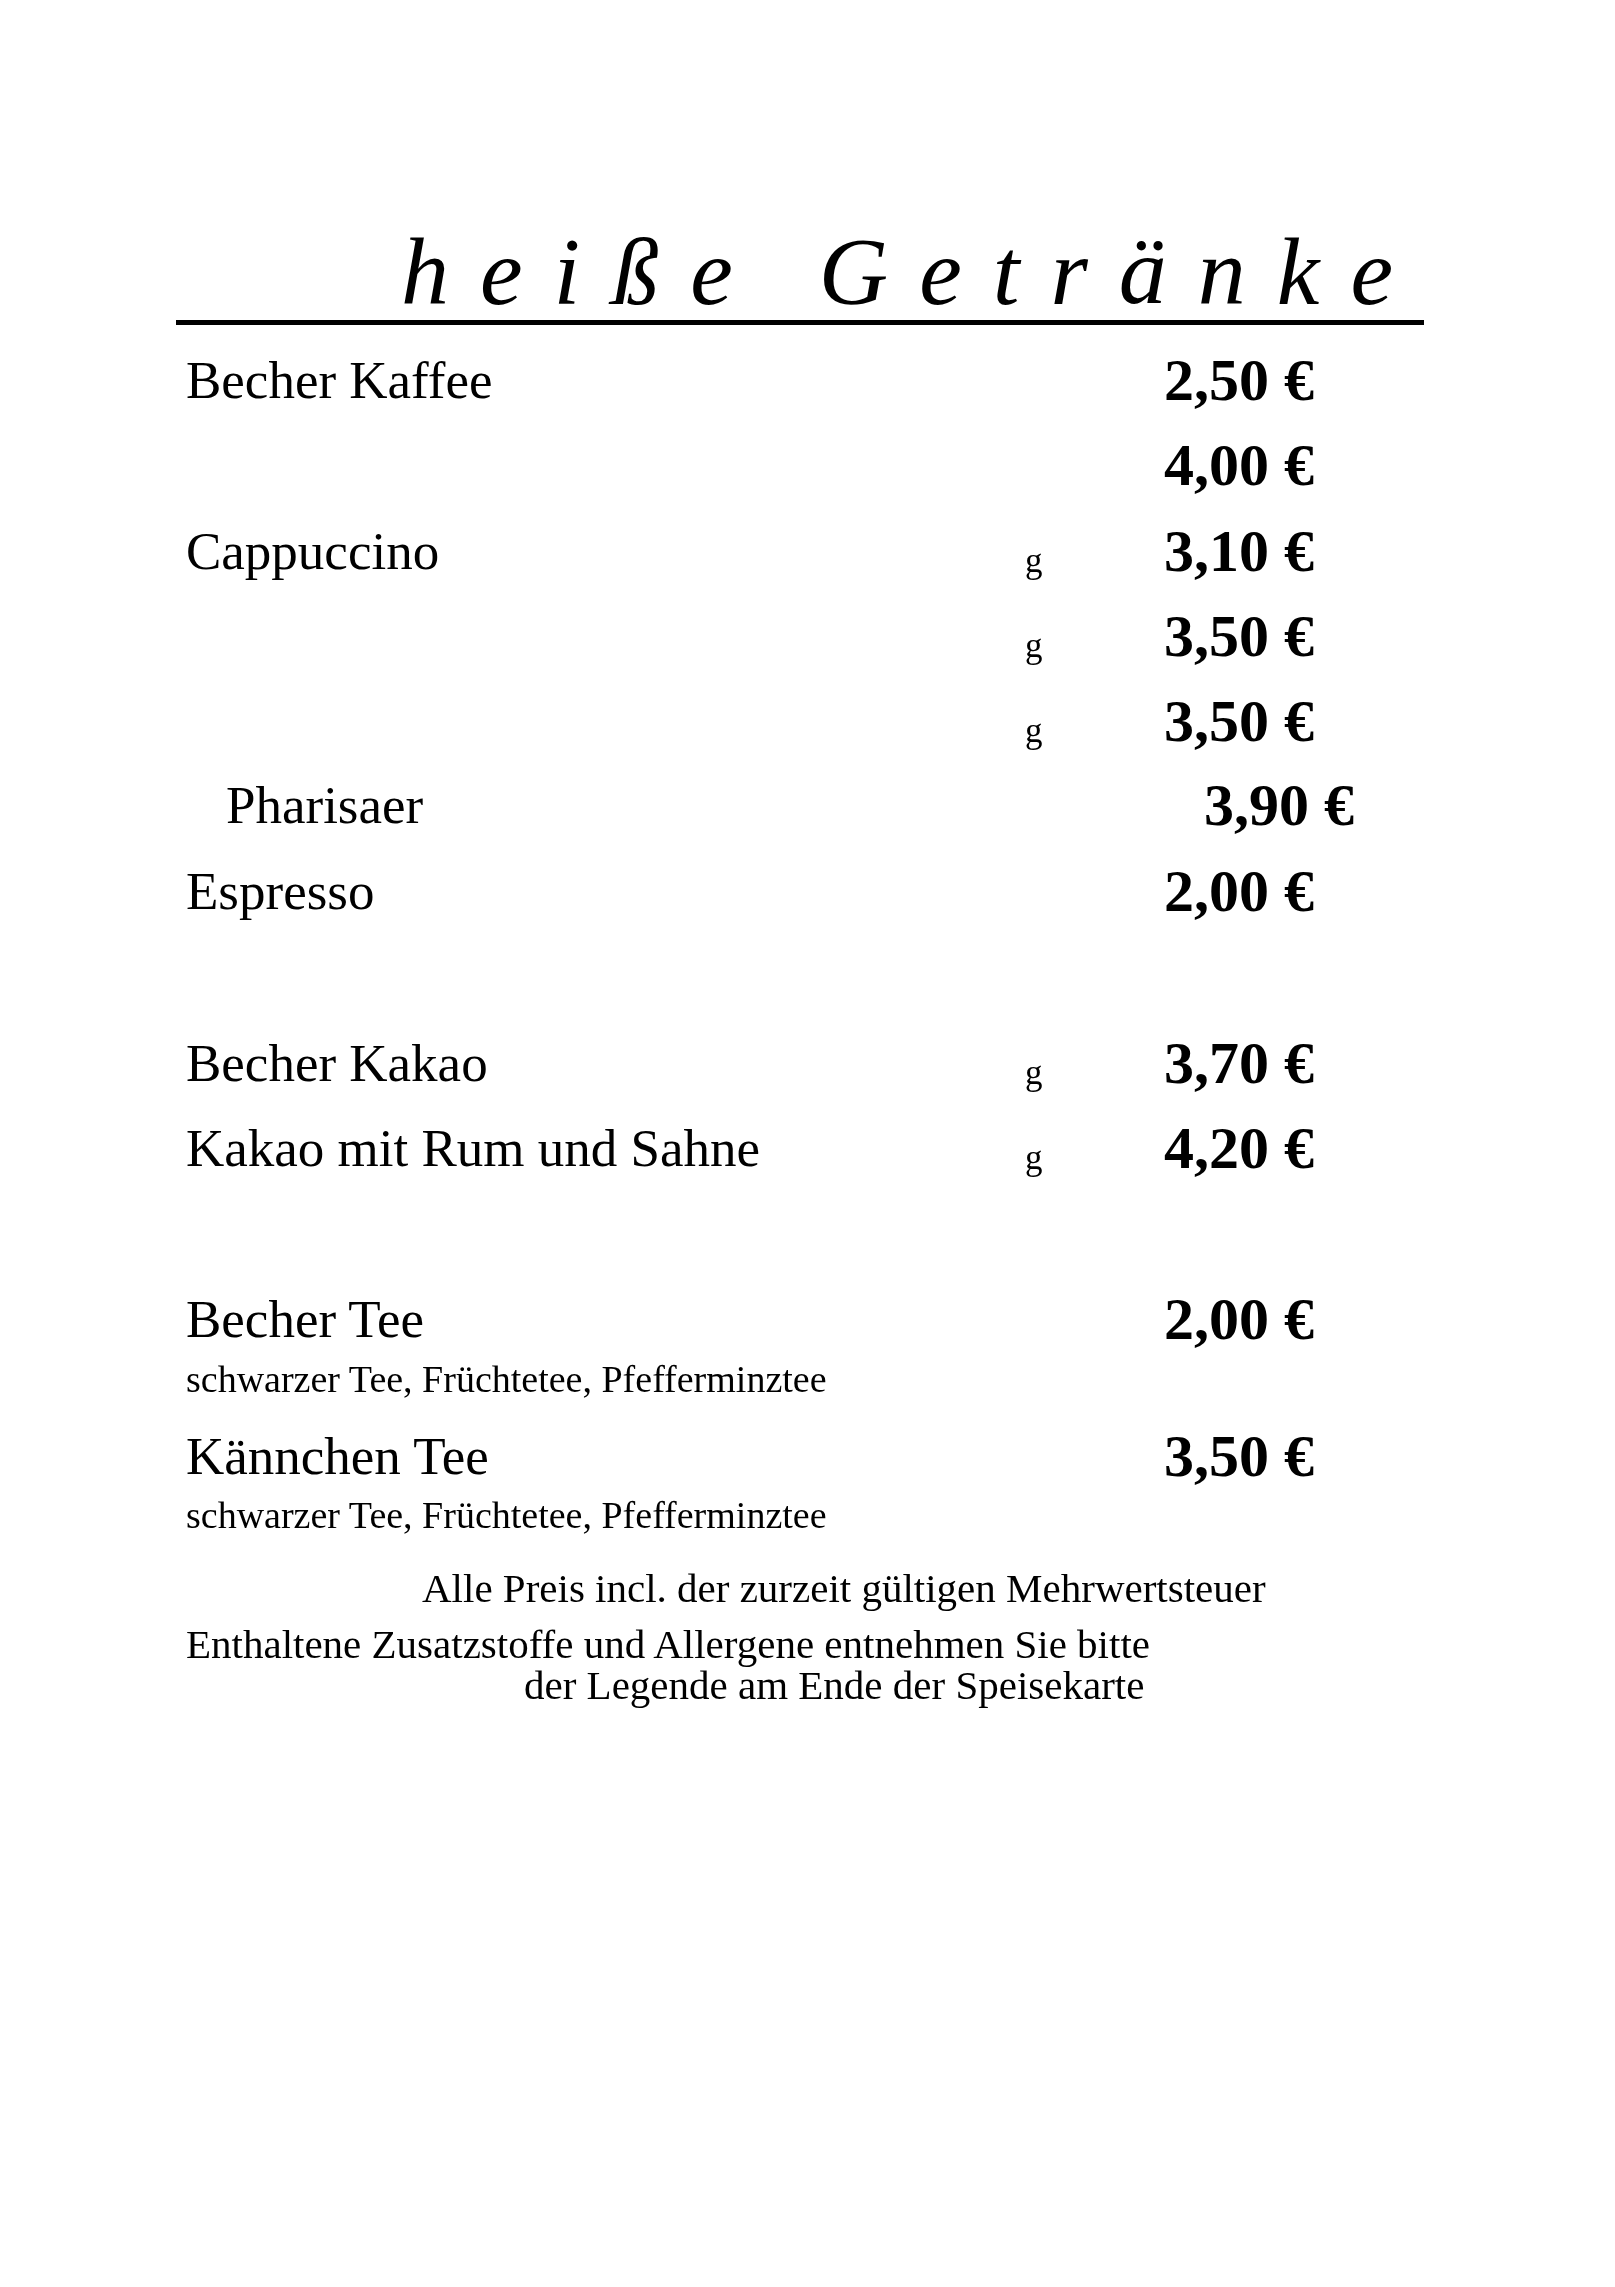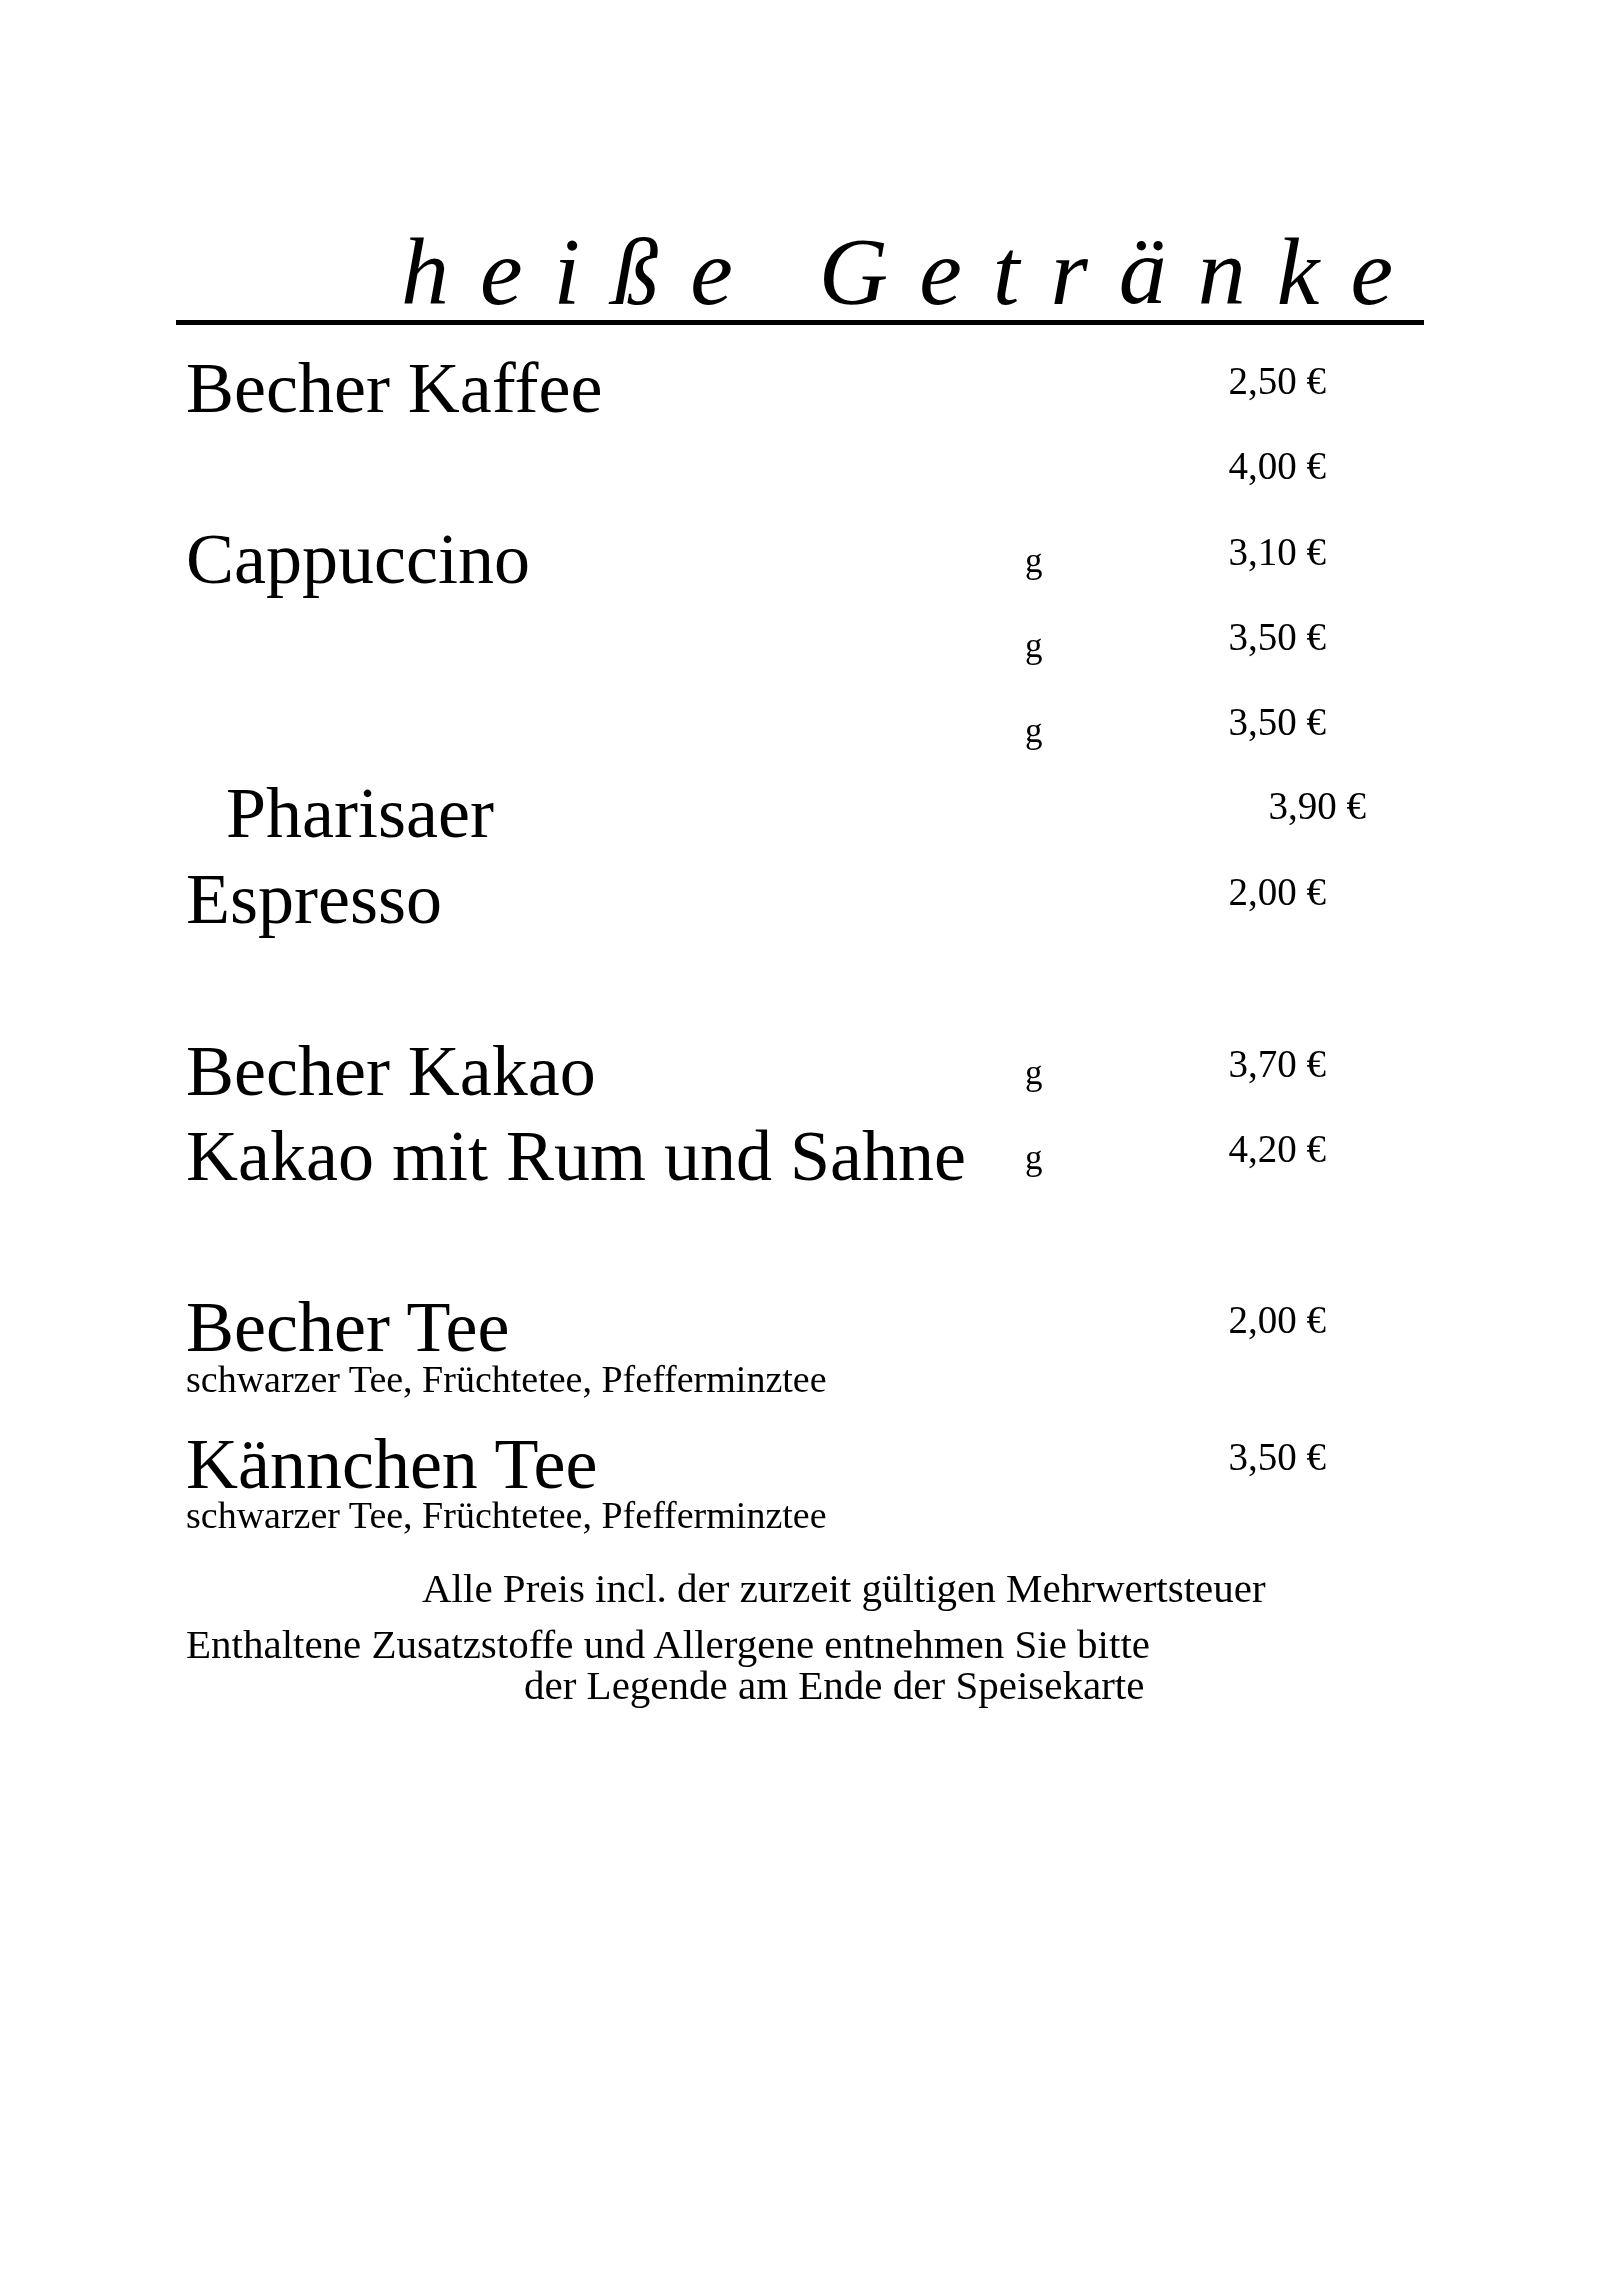--- a/index.html
+++ b/index.html
@@ -1,22 +1,22 @@
 <!DOCTYPE html>
 <html style="font-size:14.8px"><head>
 <meta charset="utf-8">
 <style>
   html, body { margin:0; padding:0; background:#ffffff; }
   body { width:1615px; height:2288px; position:relative; overflow:hidden; color:#000; font-family:"Liberation Serif", serif; }
   .title { position:absolute; left:176px; width:1248px; top:212px; text-align:right; font-family:Liberation Serif, serif; font-style:italic; font-size:96px; letter-spacing:31px; line-height:120px; padding-left:28px; box-sizing:border-box; }
   .rule { position:absolute; left:176px; width:1248px; top:320px; height:4.6px; background:#000; }
   .row { position:absolute; left:186px; width:1144px; height:65px; }
-  .name { position:absolute; left:0; top:8px; font-size:72px; line-height:65px; white-space:nowrap; }
+  .name { position:absolute; left:0; top:0; font-size:53px; line-height:65px; white-space:nowrap; }
   .mark { position:absolute; left:839px; top:9.2px; font-size:35px; line-height:65px; }
-  .price { position:absolute; right:4px; top:0; font-size:39px; font-weight:normal; line-height:65px; white-space:nowrap; }
+  .price { position:absolute; right:16px; top:0; font-size:60px; font-weight:bold; line-height:65px; white-space:nowrap; }
   .desc { position:absolute; left:186px; font-size:38px; line-height:46px; white-space:nowrap; }
   .foot { position:absolute; font-size:41px; line-height:41px; white-space:nowrap; }
 </style>
 </head>
 <body>
 
 <div class="title">heiße Getränke</div>
 <div class="rule"></div>
 
 <div class="row" style="top:348px;">

